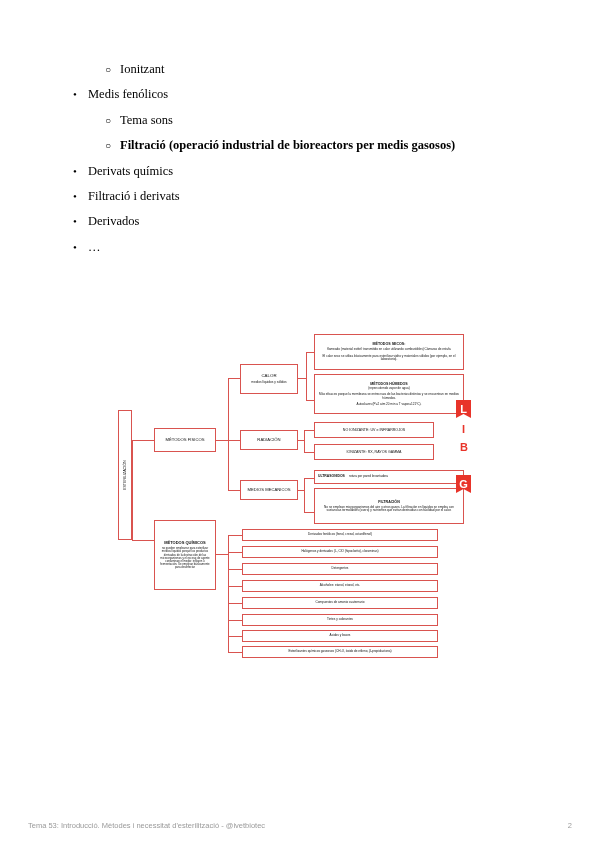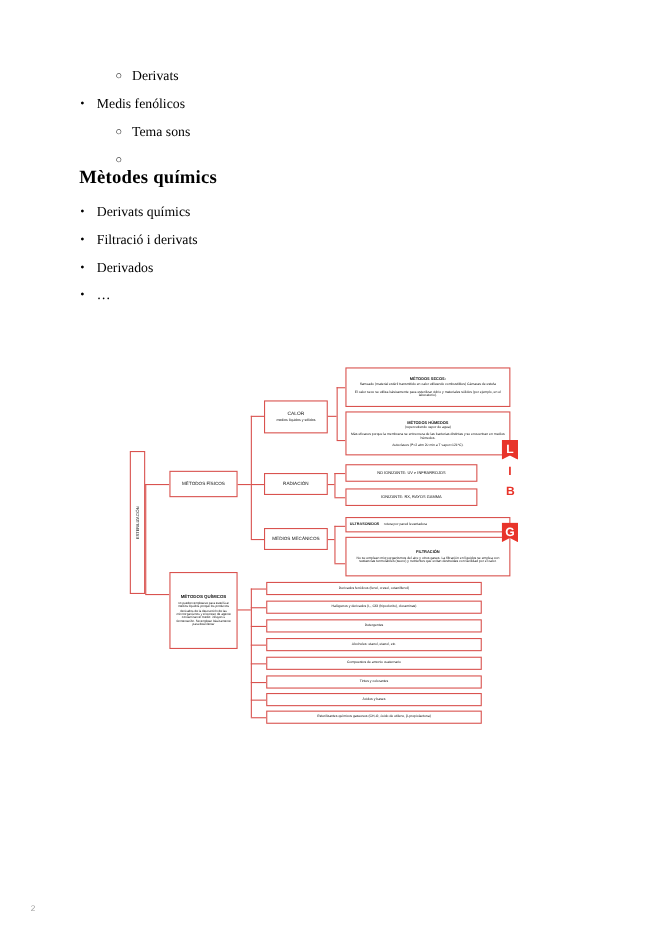--- a/index.html
+++ b/index.html
@@ -139,38 +139,38 @@
 </style>
 </head>
 <body>
 
 <div class="page">
 
   <div class="outline">
 
     <div class="li lvl2">
       <span class="bullet">○</span>
-      <span>Derivats</span>
+      <span>Ionitzant</span>
     </div>
 
     <div class="li lvl1">
       <span class="bullet">•</span>
       <span>Medis fenólicos</span>
     </div>
 
     <div class="li lvl2">
       <span class="bullet">○</span>
       <span>Tema sons</span>
     </div>
 
     <div class="li lvl2">
       <span class="bullet">○</span>
-    </div>
-
-    <h2 class="section-title">Mètodes químics</h2>
+      <span class="bold">Filtració (operació industrial de bioreactors per medis gasosos)</span>
+    </div>
+
 
     <div class="li lvl1">
       <span class="bullet">•</span>
       <span>Derivats químics</span>
     </div>
     <div class="li lvl1">
       <span class="bullet">•</span>
       <span>Filtració i derivats</span>
     </div>
     <div class="li lvl1">
@@ -310,16 +310,17 @@
     </div>
     <div class="wm-letter" style="left:352px; top:112px;">
       <span>B</span>
     </div>
     <div class="wm-box notch" style="left:348px; top:145px;">
       <span>G</span>
     </div>
   </div>
 
   <div class="footer">
+    <span>Tema 53: Introducció. Mètodes i necessitat d'esterilització - @ivetbiotec</span>
     <span>2</span>
   </div>
 
 </div>
 
 </body></html>

